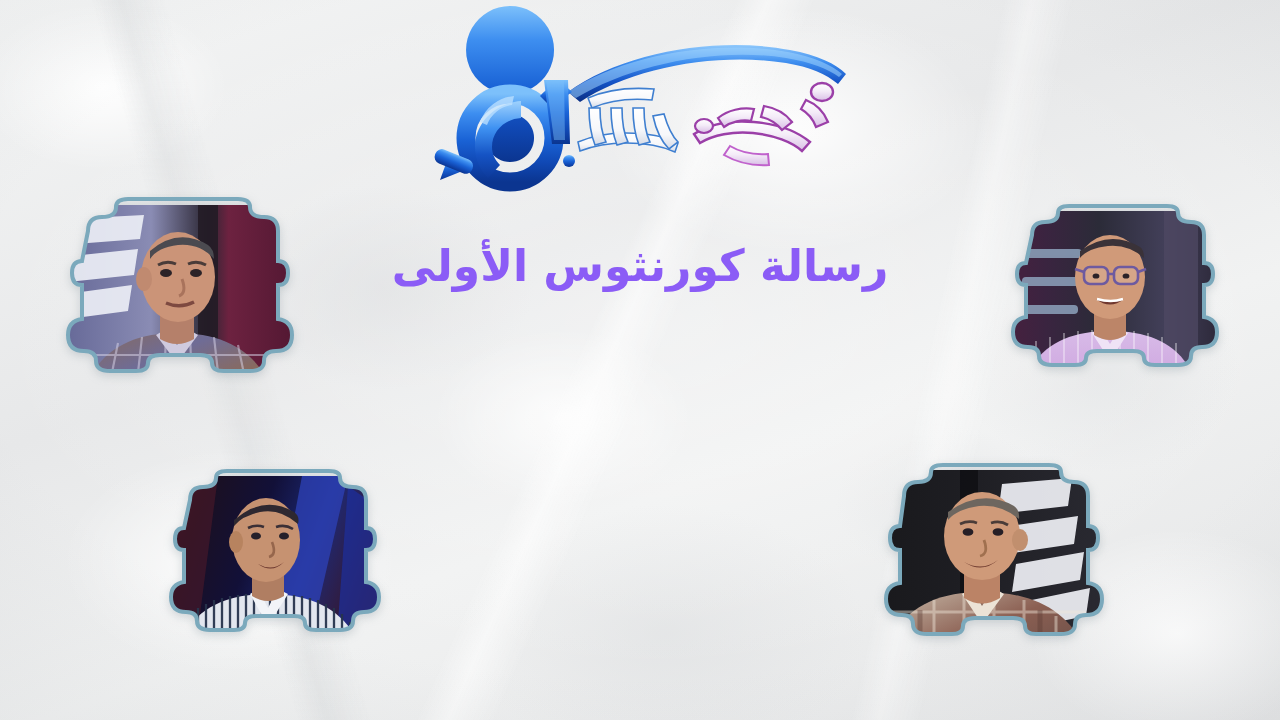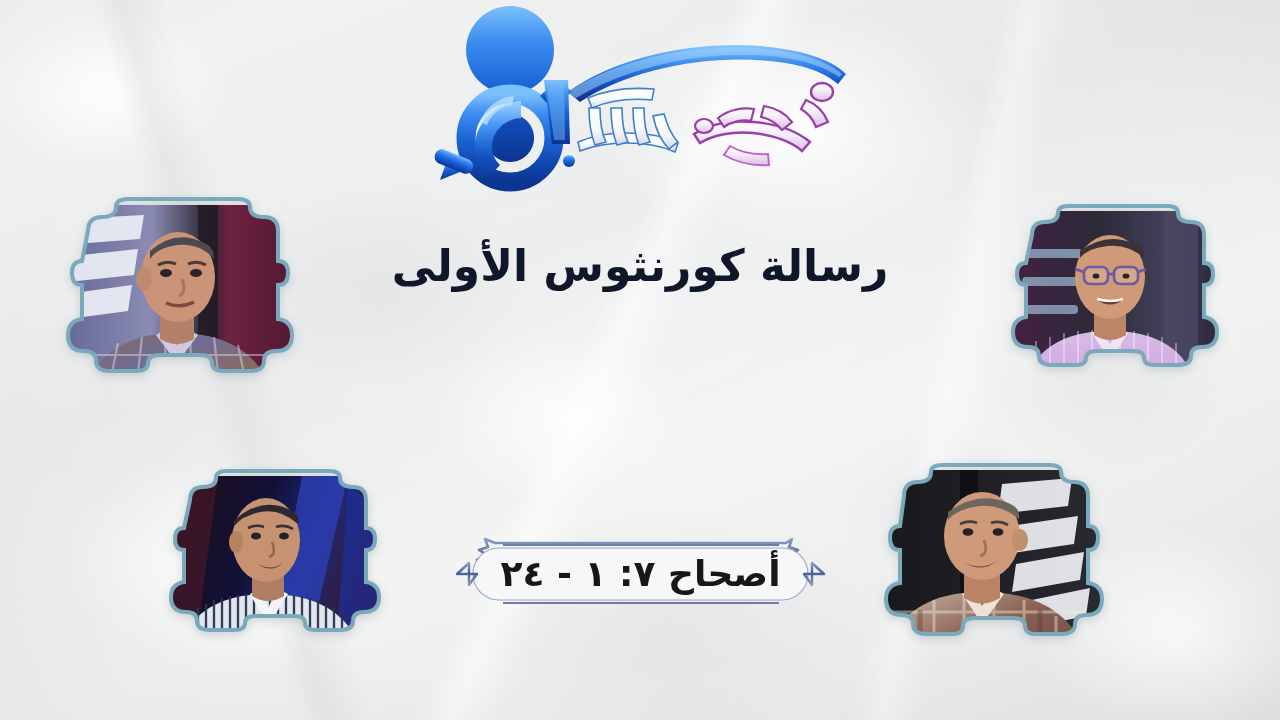--- a/index.html
+++ b/index.html
@@ -69,21 +69,21 @@
   .center-col {
     position: absolute;
     left: 340px;
     top: 240px;
     width: 600px;
     text-align: center;
   }
   .series-title {
     font-size: 44px;
     font-weight: 700;
-    color: #0f172a;
+    color: #8b5cf6;
     line-height: 1.2;
     letter-spacing: 0;
     white-space: nowrap;
     direction: rtl;
   }
   .episode-line {
     margin-top: 66px;
     font-size: 37px;
     font-weight: 700;
     color: #141414;
@@ -229,46 +229,20 @@
         <ellipse cx="286" cy="104" rx="9" ry="7" fill="url(#purpGrad)" stroke="#9b3fa8" stroke-width="2.2"></ellipse>
         <path d="M312,124 c10,6 24,9 38,8 l1,11 c-17,1 -33,-3 -45,-10 Z" fill="url(#purpGrad)" stroke="#c062cc" stroke-width="2"></path>
       </g>
     </svg>
   </div>
 
   <div class="center-col">
     <div class="series-title">رسالة كورنثوس الأولى</div>
   </div>
 
-  <div class="ref-plaque">
-    <svg viewBox="0 0 395 82" xmlns="http://www.w3.org/2000/svg">
-      <defs>
-        <linearGradient id="plaqueStroke" x1="0" y1="0" x2="0" y2="1">
-          <stop offset="0%" stop-color="#8d9cc4"></stop>
-          <stop offset="45%" stop-color="#4a5c92"></stop>
-          <stop offset="100%" stop-color="#8d9cc4"></stop>
-        </linearGradient>
-      </defs>
-
-      <path d="M52,10 H343
-               l6,-4 l-3,8 l9,3 l-8,5 l10,5 l-10,4 l9,6 l-10,4 l5,8 l-8,-3 l3,8 l-7,-4
-               H52
-               l-7,4 l3,-8 l-8,3 l5,-8 l-10,-4 l9,-6 l-10,-4 l10,-5 l-8,-5 l9,-3 l-3,-8 Z" fill="#f4f5f6" stroke="url(#plaqueStroke)" stroke-width="2.6" stroke-linejoin="round"></path>
-
-      <path d="M56,15 H339 a6,6 0 0,1 0,52 H56 a6,6 0 0,1 0,-52 Z" fill="#f6f7f8" stroke="#9aa7c8" stroke-width="1.1"></path>
-
-      <path d="M34,41 L14,41 L26,30 L26,52 Z" fill="none" stroke="url(#plaqueStroke)" stroke-width="2.4" stroke-linejoin="round"></path>
-
-      <path d="M361,41 L381,41 L369,30 L369,52 Z" fill="none" stroke="url(#plaqueStroke)" stroke-width="2.4" stroke-linejoin="round"></path>
-
-      <line x1="60" y1="12" x2="336" y2="12" stroke="#6c7daa" stroke-width="2"></line>
-      <line x1="60" y1="70" x2="336" y2="70" stroke="#6c7daa" stroke-width="2"></line>
-    </svg>
-    <div class="ref-text">أصحاح ٧: ١ - ٢٤</div>
-  </div>
 
   <div class="guest" id="guest-tl">
     <svg class="frame-svg" viewBox="0 0 258 212" xmlns="http://www.w3.org/2000/svg">
       <defs>
         <clipPath id="clipTL">
           <path d="M40,26 q0,-14 14,-14 q14,0 14,-10 q0,-8 12,-8 h110 q12,0 12,8
                    q0,10 14,10 q14,0 14,14 v30 q10,0 10,12 q0,12 -10,12 v34
                    q14,2 14,16 q0,16 -16,16 q-12,0 -12,10 q0,10 -14,10 h-26
                    q-12,0 -12,-8 q0,-8 -12,-8 h-40 q-12,0 -12,8 q0,8 -12,8 h-26
                    q-14,0 -14,-10 q0,-10 -12,-10 q-16,0 -16,-16 q0,-14 14,-16 v-34

